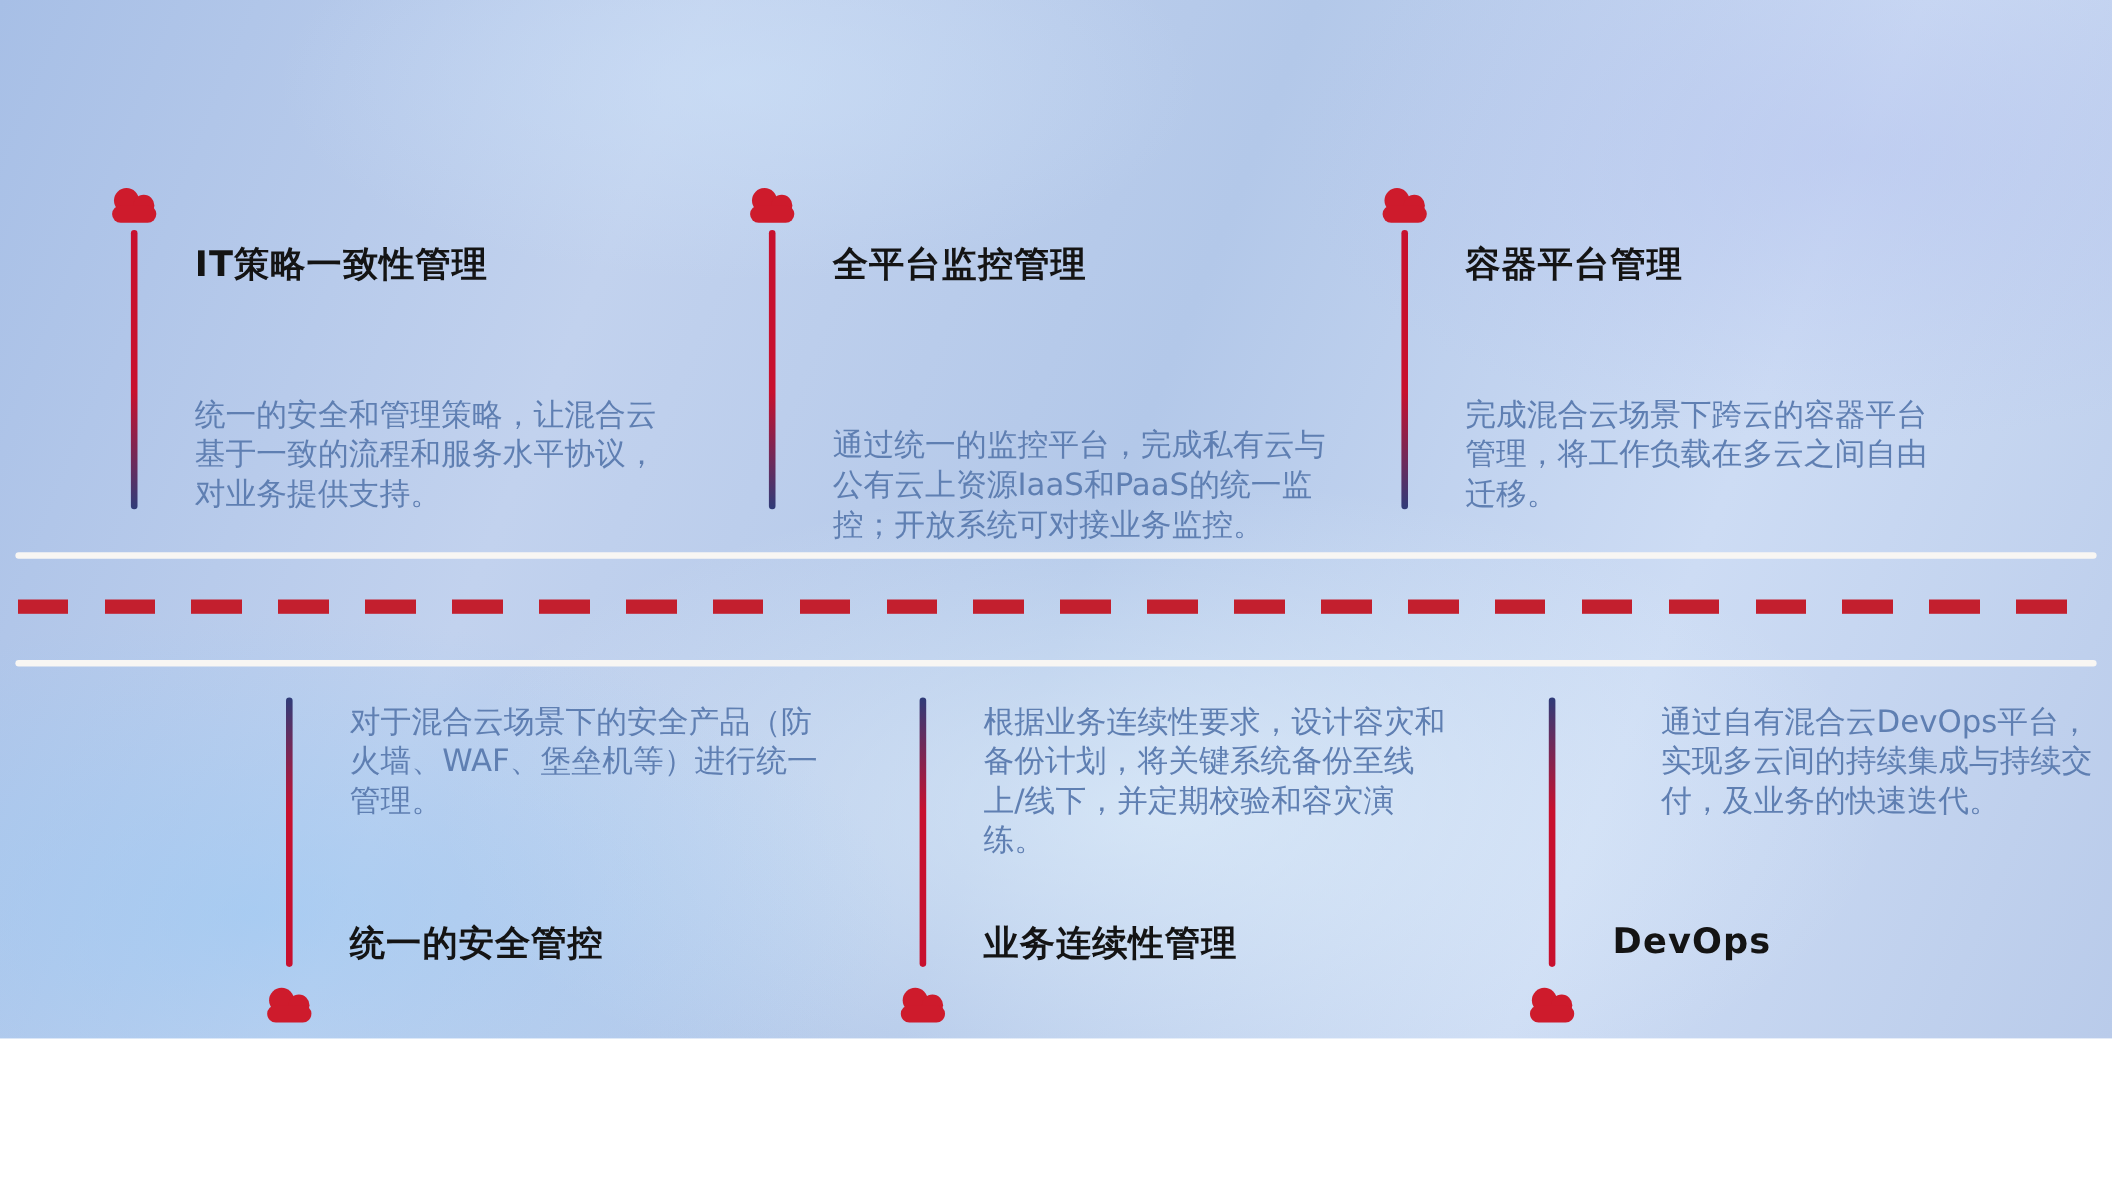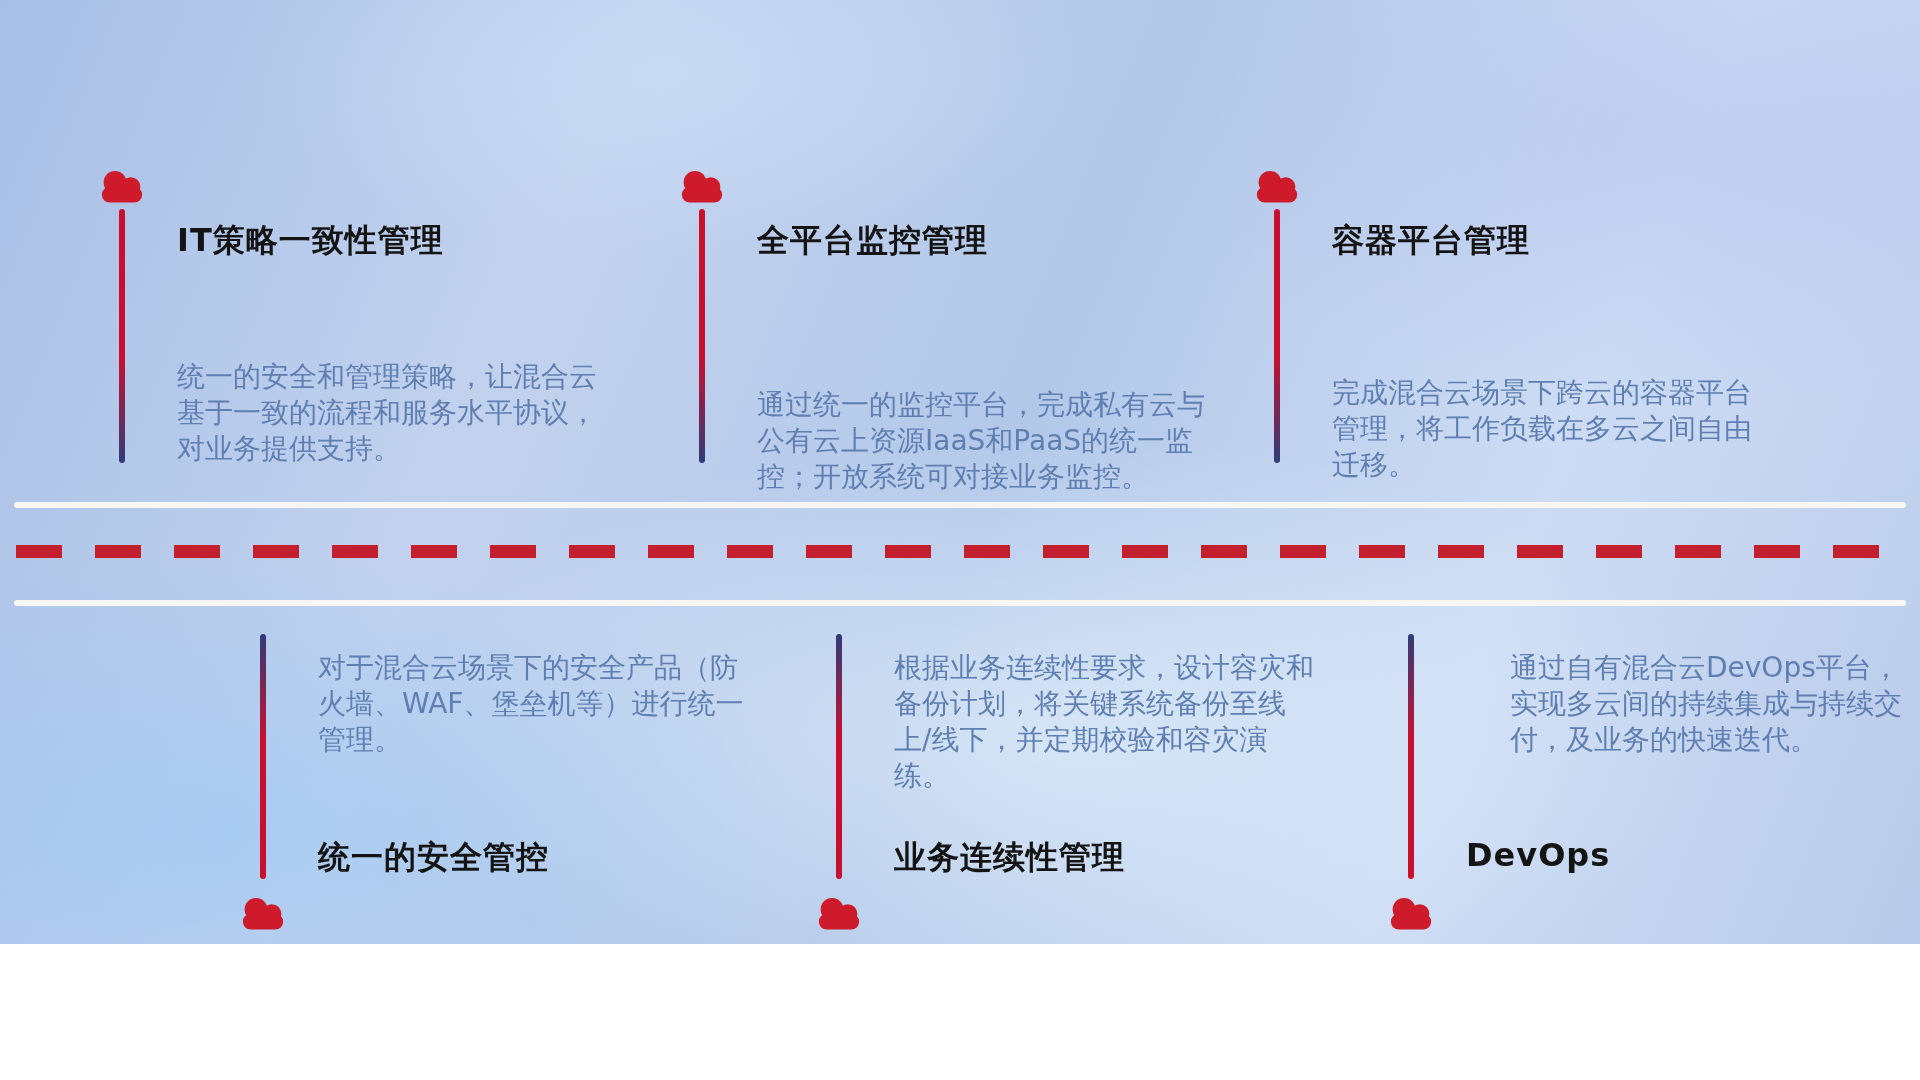--- a/index.html
+++ b/index.html
@@ -63,24 +63,24 @@
   }
   .item.top .title { top:54px; }
   .item.bottom .title { top:202px; }
 
   .desc {
     position:absolute; left:58px; margin:0;
     font-size:28px; line-height:36px; font-weight:400;
     color:var(--description, #5f7fb2);
   }
   .item.top .desc { top:194px; }
-  .item.bottom .desc { top:16px; }
+  .item.bottom .desc { top:4px; }
   .t1 .desc { width:430px; }
   .t2 .desc { width:466px;margin-top:28px; }
-  .t3 .desc { width:428px;margin-top:16px; }
+  .t3 .desc { width:428px; }
   .b1 .desc { width:428px; }
   .b2 .desc { width:428px; }
   .b3 .desc { width:404px;margin-left:44px; }
 </style>
 </head>
 <body>
 
 <div class="stage">
 
   <div class="road-line road-line-top"></div>

